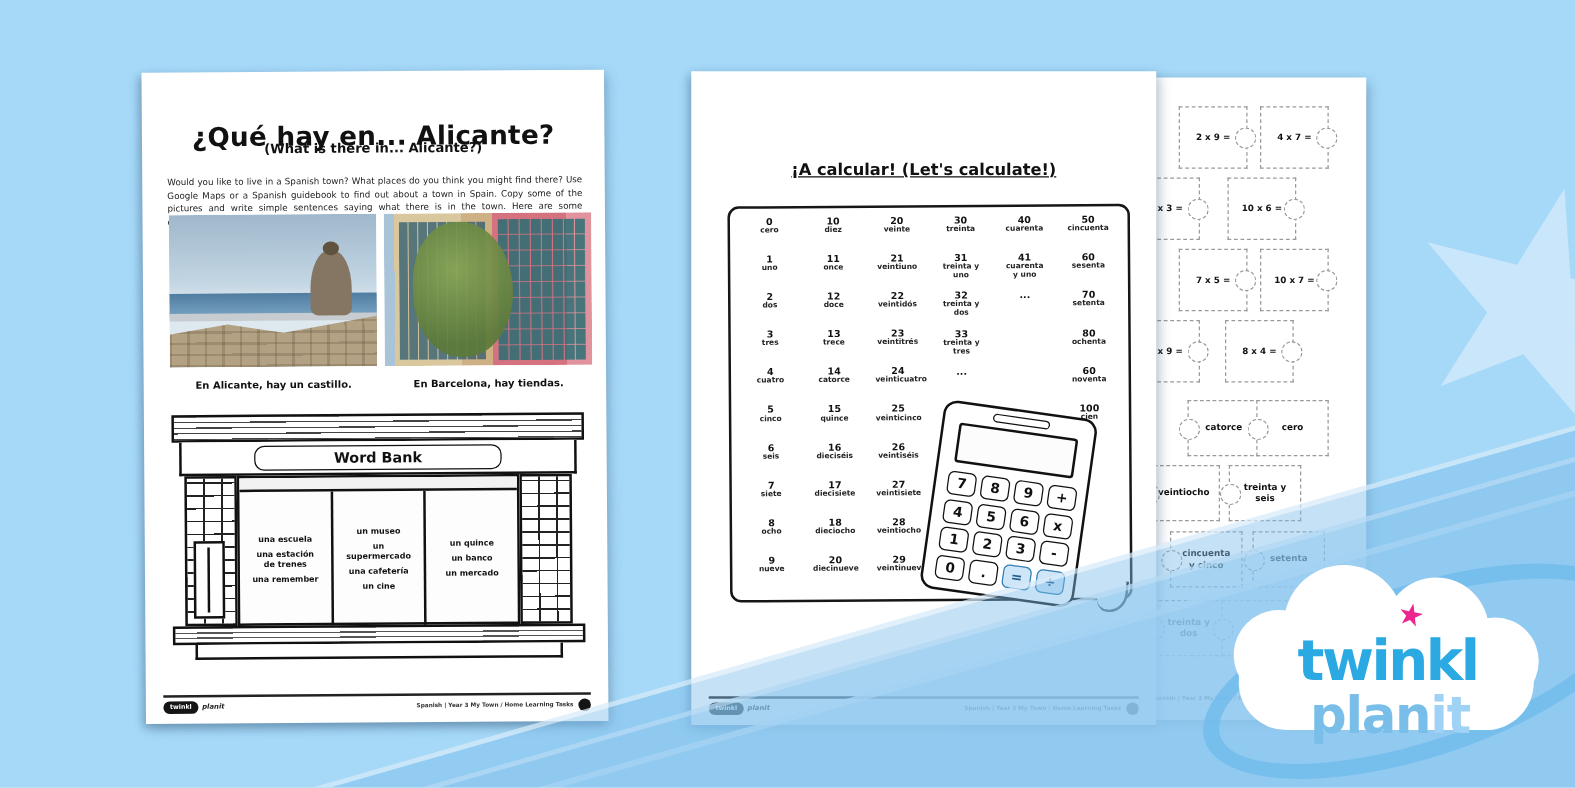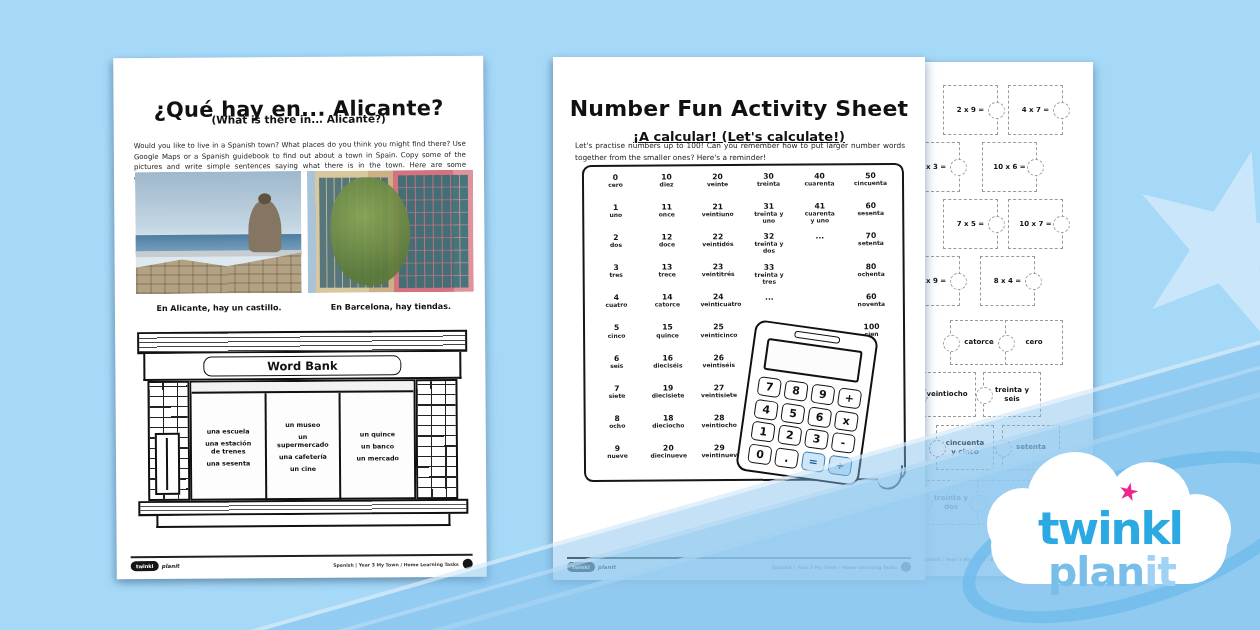--- a/index.html
+++ b/index.html
@@ -192,23 +192,21 @@
         </div>
         <div class="piece piece-a tab-left" style="left: 207px; top: 418px;">
           <span class="piece-label">doce</span>
           <i class="piece-tab"></i>
         </div>
       </div>
     <div class="pz-foot">Spanish | Year 3 My Town / Home Learning Tasks</div>
   </section>
 
   <section class="page page-mid">
-    <h1 class="p-title nf-title">Number Fun Activity Sheet</h1>
     <div class="p-sub nf-sub">¡A calcular! (Let's calculate!)</div>
-    <p class="p-body nf-intro">Let's practise numbers up to 100! Can you remember how to put larger number words together from the smaller ones? Here's a reminder!</p>
 
     <div class="num-frame">
       <div class="num-grid">
           <div class="num-col">
             <div class="num-cell">
               <div class="num-n">0</div>
               <div class="num-w">cero</div>
             </div>
             <div class="num-cell">
               <div class="num-n">1</div>
@@ -270,21 +268,21 @@
             </div>
             <div class="num-cell">
               <div class="num-n">15</div>
               <div class="num-w">quince</div>
             </div>
             <div class="num-cell">
               <div class="num-n">16</div>
               <div class="num-w">dieciséis</div>
             </div>
             <div class="num-cell">
-              <div class="num-n">19</div>
+              <div class="num-n">17</div>
               <div class="num-w">diecisiete</div>
             </div>
             <div class="num-cell">
               <div class="num-n">18</div>
               <div class="num-w">dieciocho</div>
             </div>
             <div class="num-cell">
               <div class="num-n">20</div>
               <div class="num-w">diecinueve</div>
             </div>
@@ -465,21 +463,21 @@
       <div class="shop-body">
         <div class="pillar pillar-l"></div>
         <div class="shop-door"></div>
         <div class="pillar pillar-r"></div>
         <div class="shop-window">
           <div class="shop-topband"></div>
           <div class="wb-cols">
               <div class="wb-col">
                 <div class="wb-word">una escuela</div>
                 <div class="wb-word">una estación de trenes</div>
-                <div class="wb-word">una sesenta</div>
+                <div class="wb-word">una remember</div>
               </div>
               <div class="wb-col">
                 <div class="wb-word">un museo</div>
                 <div class="wb-word">un supermercado</div>
                 <div class="wb-word">una cafetería</div>
                 <div class="wb-word">un cine</div>
               </div>
               <div class="wb-col">
                 <div class="wb-word">un quince</div>
                 <div class="wb-word">un banco</div>

